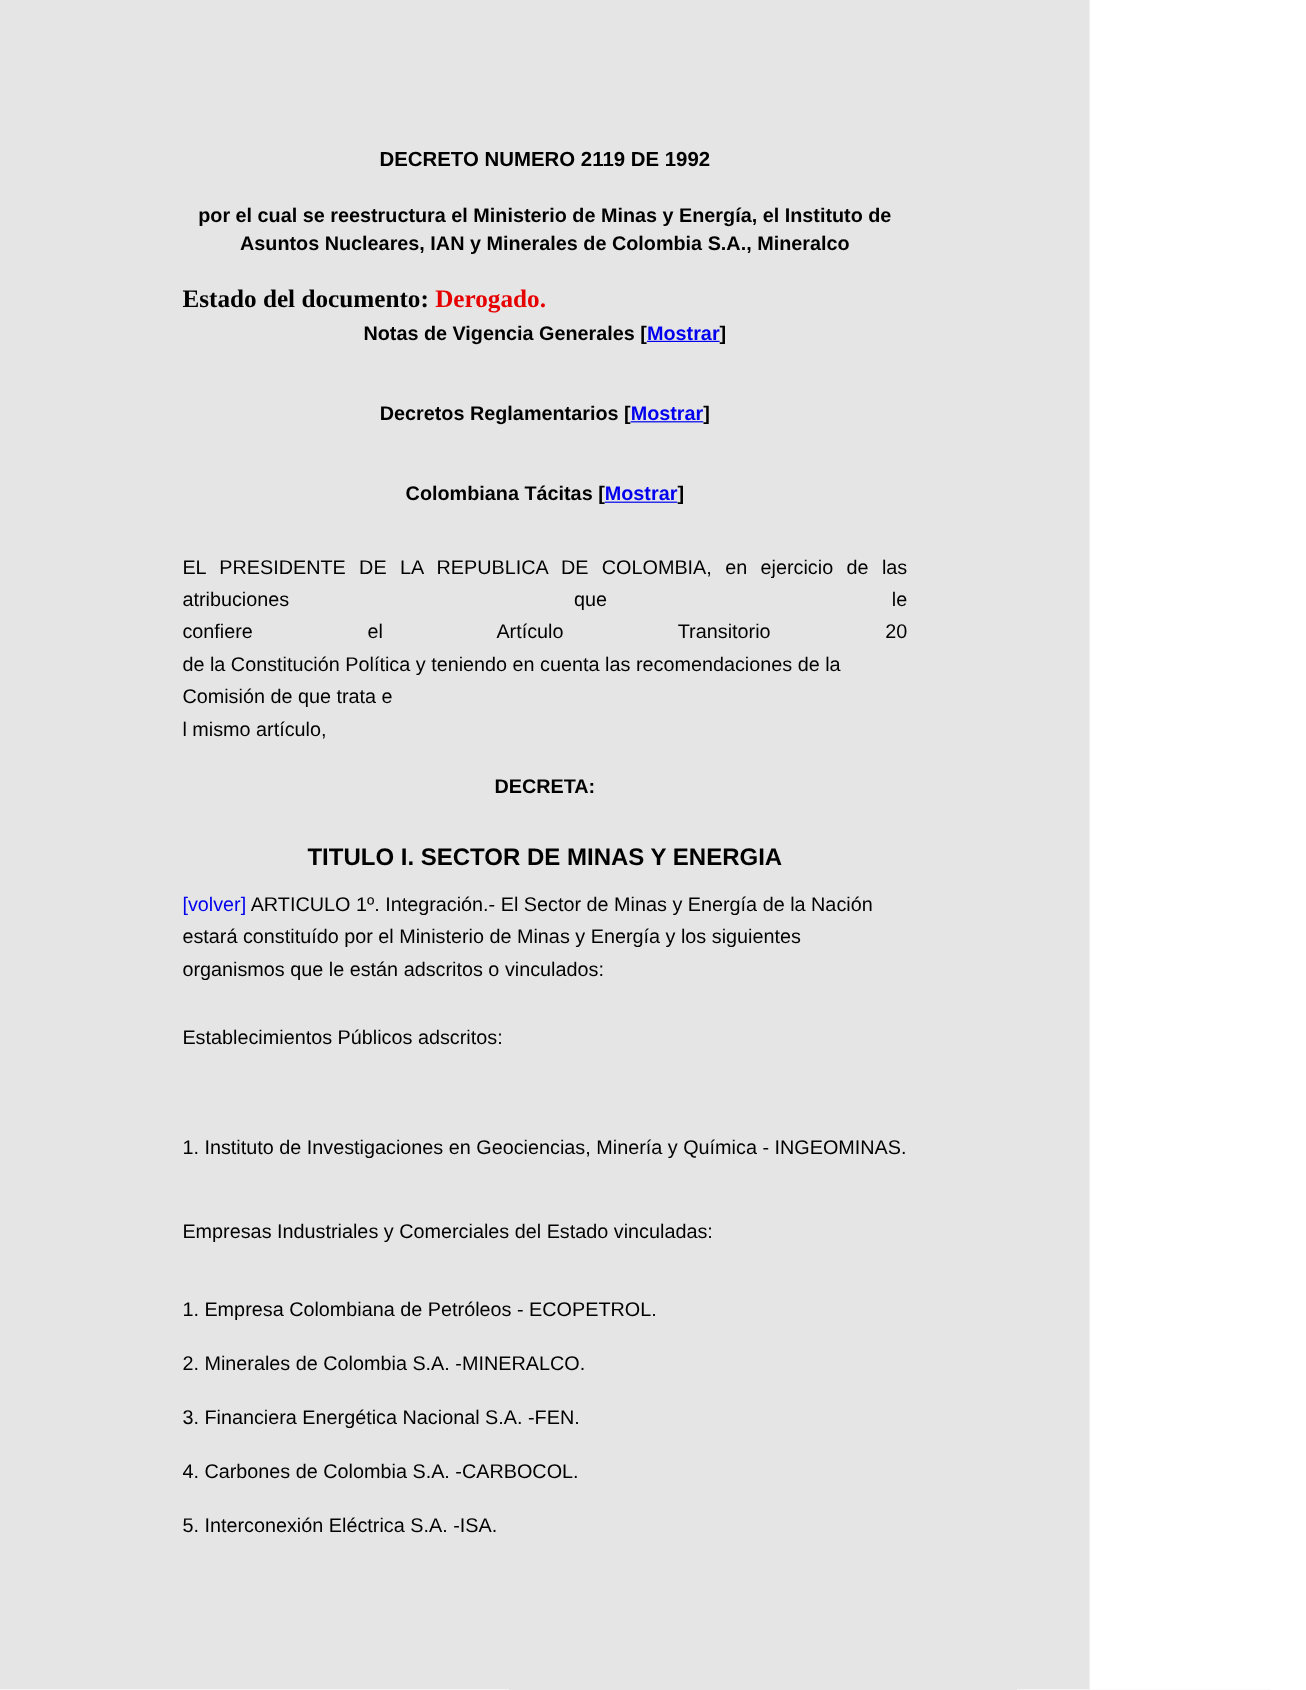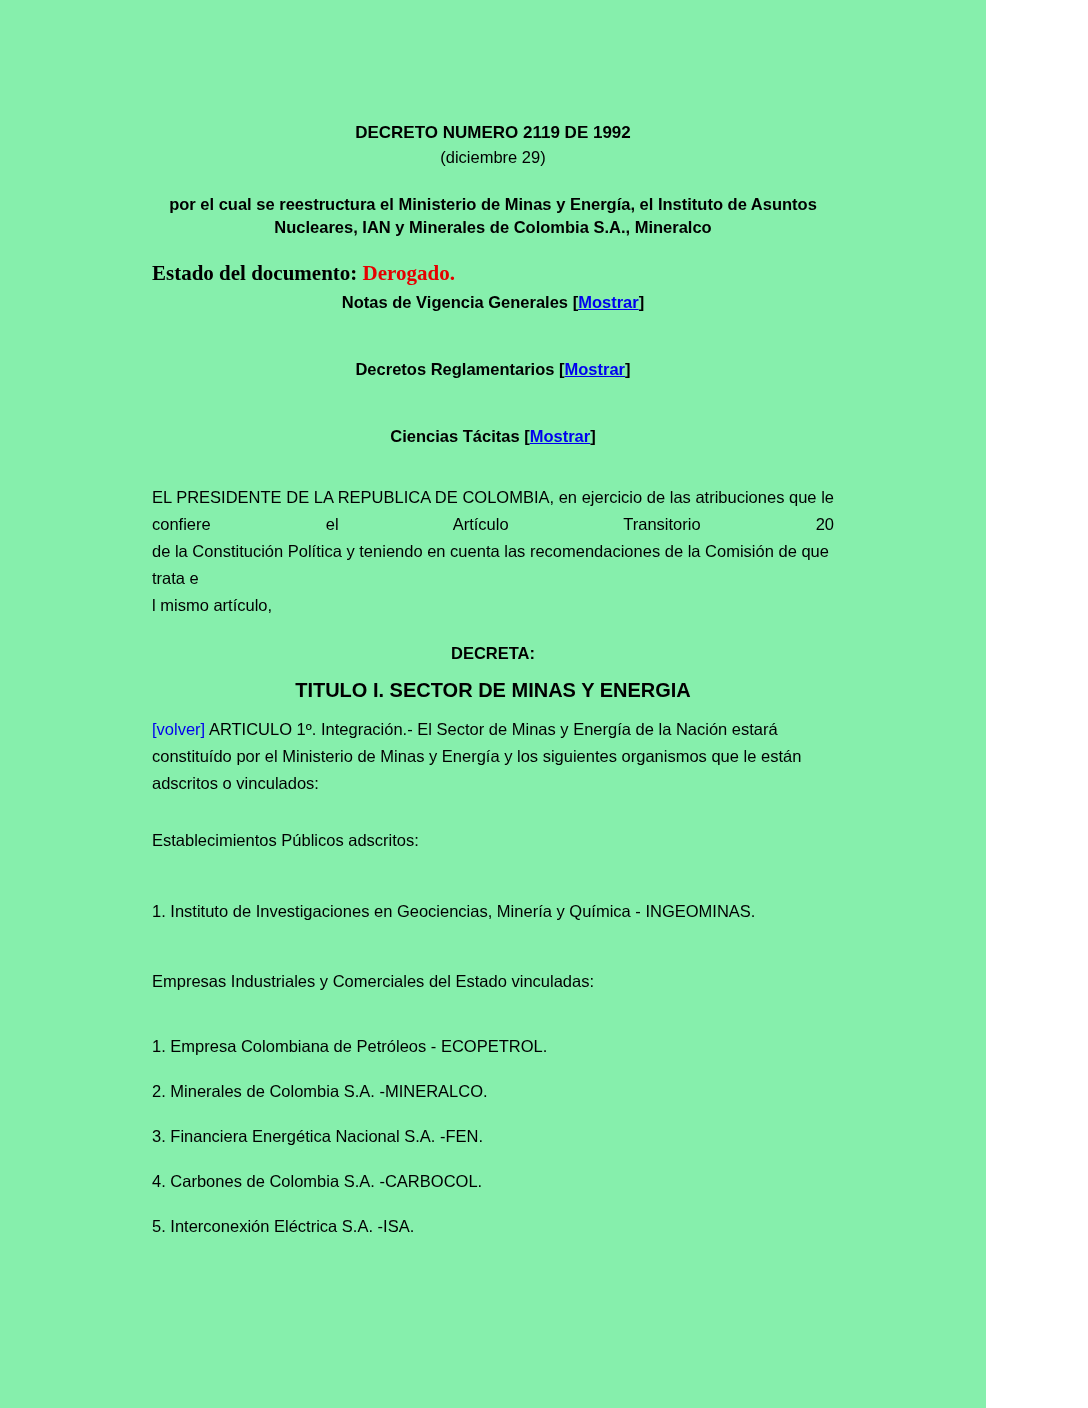--- a/index.html
+++ b/index.html
@@ -1,20 +1,20 @@
 <!DOCTYPE html>
 <html lang="es"><head>
 <meta charset="utf-8">
 <style>
   html, body { margin: 0; padding: 0; background: #ffffff; }
   .page {
     position: relative;
-    width: 986px;
+    width: 908px;
     height: 1408px;
-    background: #86efac;
+    background: #e5e5e5;
     box-sizing: border-box;
     padding: 123px 152px 0 152px;
     overflow: hidden;
     font-family: "Liberation Sans", sans-serif;
     font-size: 16.5px;
     color: #000000;
   }
 
   .doc-title { font-weight: bold; font-size: 17px; text-align: center; }
   .doc-date { text-align: center; margin-top: 5px; }
@@ -30,59 +30,58 @@
   }
   .toggle-row { text-align: center; font-weight: bold; margin-top: 48px; }
   .toggle-row.first { margin-top: 7px; }
   a.mostrar-link { text-decoration: underline; cursor: pointer; }
   a.volver-link { text-decoration: none; cursor: pointer; }
 
   .preamble { margin-top: 38px; line-height: 27px; }
   .preamble .jline { text-align: justify; text-align-last: justify; }
 
   .decreta { margin-top: 25px; font-weight: bold; text-align: center; }
-  .titulo-heading { margin-top: 16px; font-weight: bold; font-size: 20px; text-align: center; }
+  .titulo-heading { margin-top: 38px; font-weight: bold; font-size: 20px; text-align: center; }
 
   .article-paragraph { margin-top: 14px; line-height: 27px; }
 
   .section-heading { line-height: 27px; }
   .section-heading.sh-1 { margin-top: 30px; }
   .section-heading.sh-2 { margin-top: 43px; }
   .list-item { line-height: 27px; }
-  .list-item.gap-first-1 { margin-top: 44px; }
+  .list-item.gap-first-1 { margin-top: 65px; }
   .list-item.gap-first-2 { margin-top: 38px; }
   .list-item.gap { margin-top: 18px; }
 </style>
 </head>
 <body>
 
 <div class="page">
 
   <div class="doc-title">DECRETO NUMERO 2119 DE 1992</div>
-  <div class="doc-date">(diciembre 29)</div>
   <div class="doc-subtitle">por el cual se reestructura el Ministerio de Minas y Energía, el Instituto de Asuntos Nucleares, IAN y Minerales de Colombia S.A., Mineralco</div>
 
   <div class="status-line">
     <span>Estado del documento:</span>
     <span style="color: rgb(230, 0, 0);">Derogado.</span>
   </div>
 
   <div class="toggle-row first">
     <span>Notas de Vigencia Generales</span>
     <span>[</span><a class="mostrar-link" style="color: rgb(0, 0, 238);">Mostrar</a><span>]</span>
   </div>
 
 
   <div class="toggle-row">
     <span>Decretos Reglamentarios</span>
     <span>[</span><a class="mostrar-link" style="color: rgb(0, 0, 238);">Mostrar</a><span>]</span>
   </div>
 
   <div class="toggle-row">
-    <span>Ciencias Tácitas</span>
+    <span>Colombiana Tácitas</span>
     <span>[</span><a class="mostrar-link" style="color: rgb(0, 0, 238);">Mostrar</a><span>]</span>
   </div>
 
   <div class="preamble">
     <div class="jline">EL PRESIDENTE DE LA REPUBLICA DE COLOMBIA, en ejercicio de las atribuciones que le</div>
     <div class="jline">confiere el Artículo Transitorio 20</div>
     <div>de la Constitución Política y teniendo en cuenta las recomendaciones de la Comisión de que trata e</div>
     <div>l mismo artículo,</div>
   </div>
 

